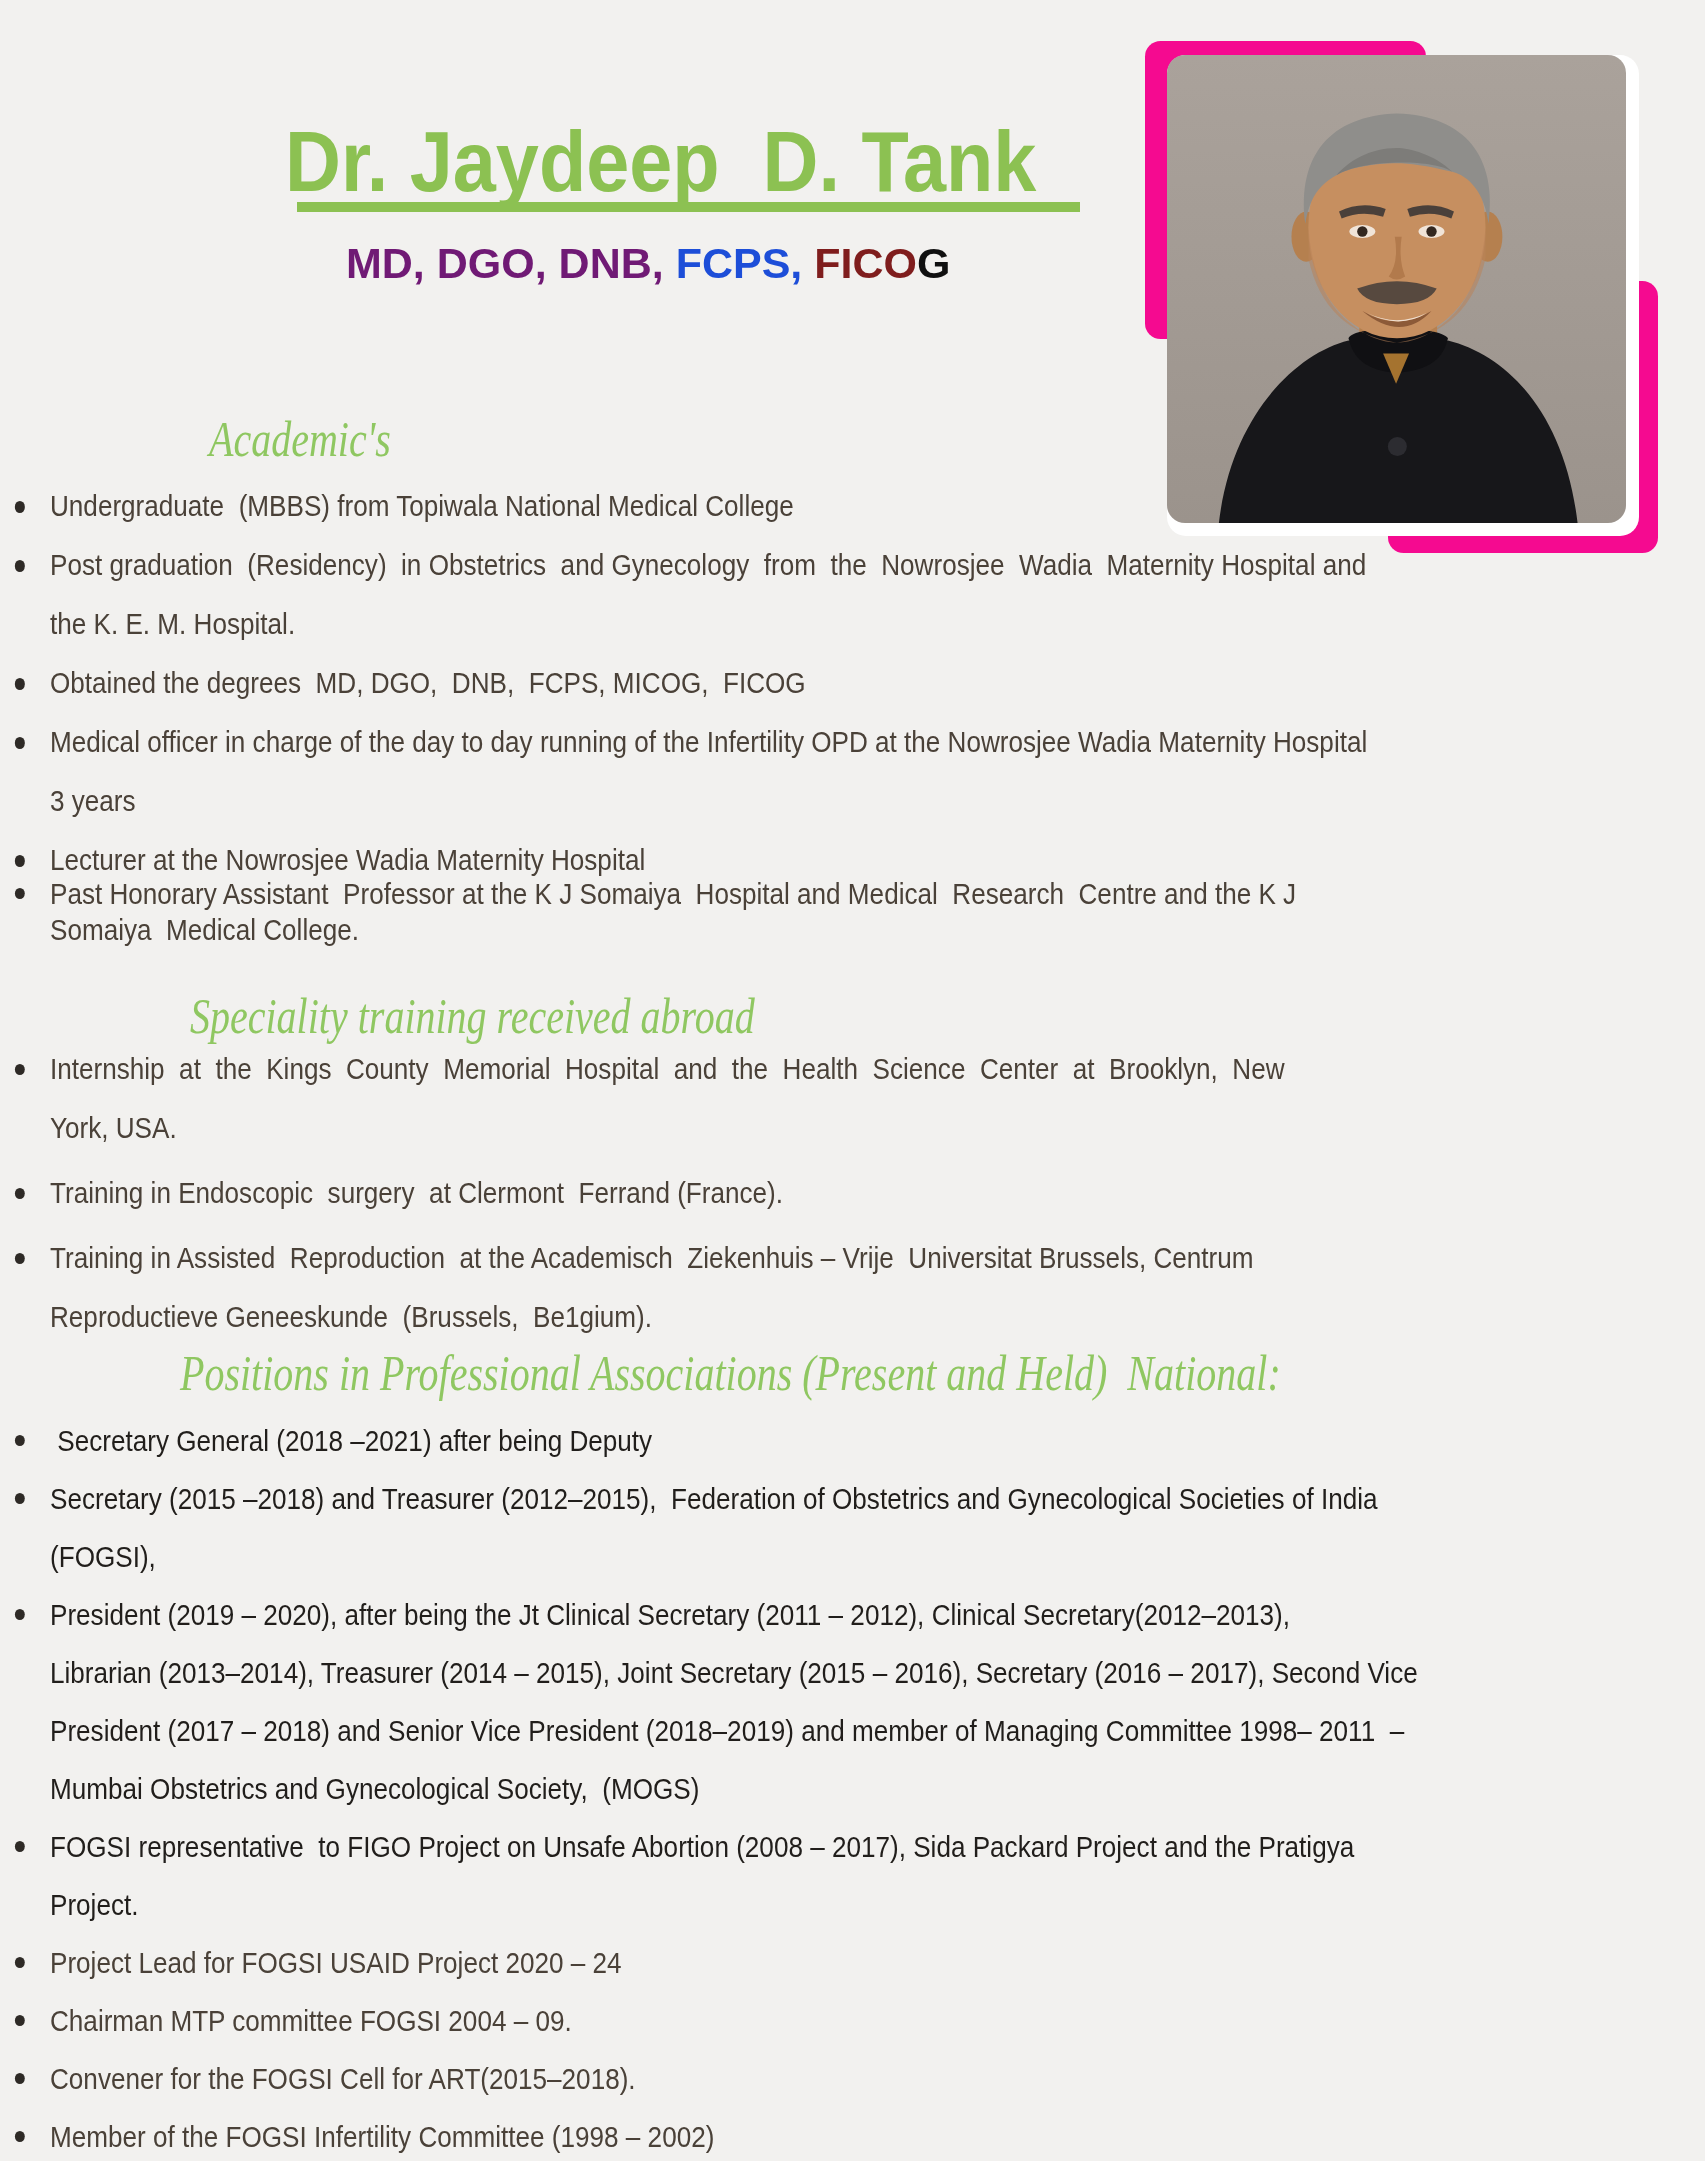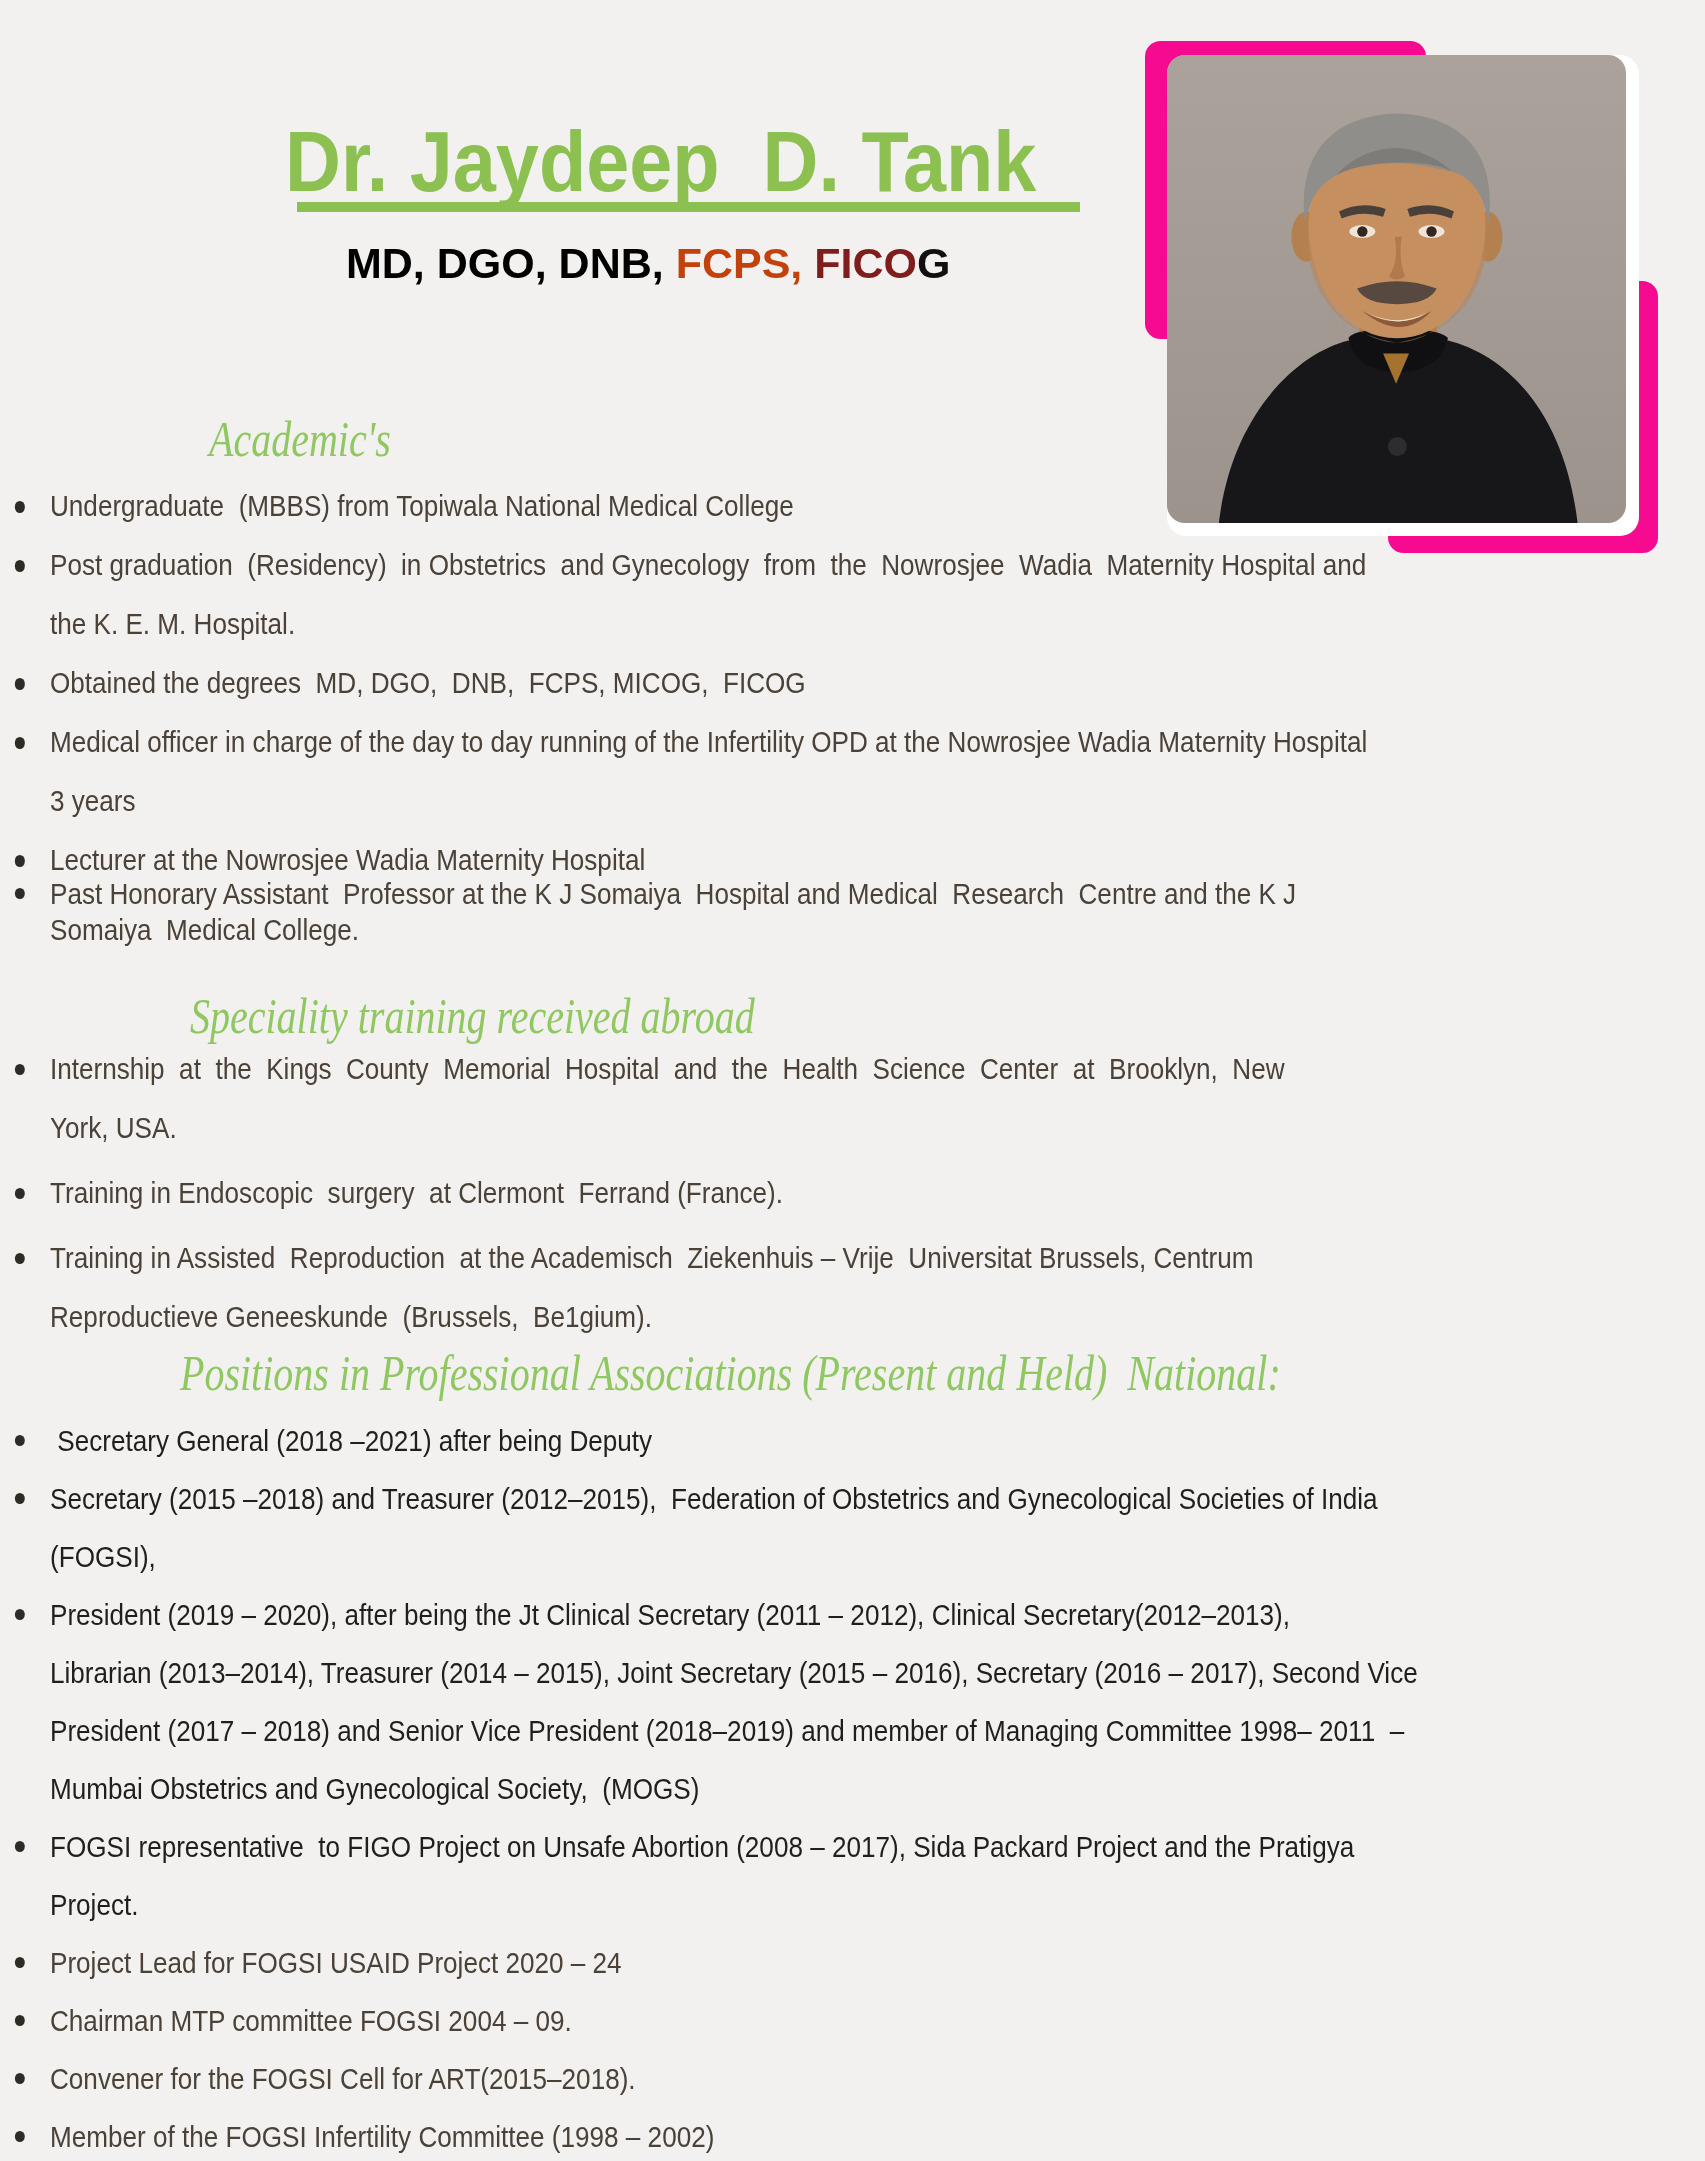--- a/index.html
+++ b/index.html
@@ -15,22 +15,22 @@
     white-space:pre;transform:scaleX(.9);transform-origin:0 0;
   }
   .title-underline{
     position:absolute;left:297px;top:202px;width:783px;height:10.4px;
     background:#8cc152;
   }
   .credentials{
     position:absolute;left:346px;top:239px;
     font-size:43px;font-weight:bold;line-height:1.15;white-space:pre;
   }
-  .credentials .c1{color:#000000}
-  .credentials .c2{color:#c2410c}
+  .credentials .c1{color:#701a75}
+  .credentials .c2{color:#1d4ed8}
   .credentials .c3{color:#7f1d1d}
   .credentials .c4{color:#101010}
 
   
   .pinkA{position:absolute;left:1145px;top:41px;width:281px;height:298px;
     background:#f50a90;border-radius:15.6px;}
   .pinkB{position:absolute;left:1388px;top:281px;width:270px;height:272px;
     background:#f50a90;border-radius:15.6px;}
   .photo-card{position:absolute;left:1167px;top:55px;width:472px;height:481px;
     background:#ffffff;border-radius:19px;}

